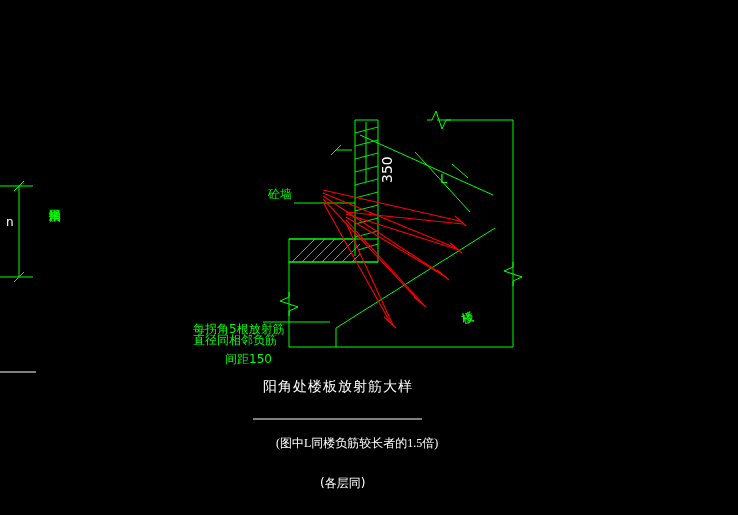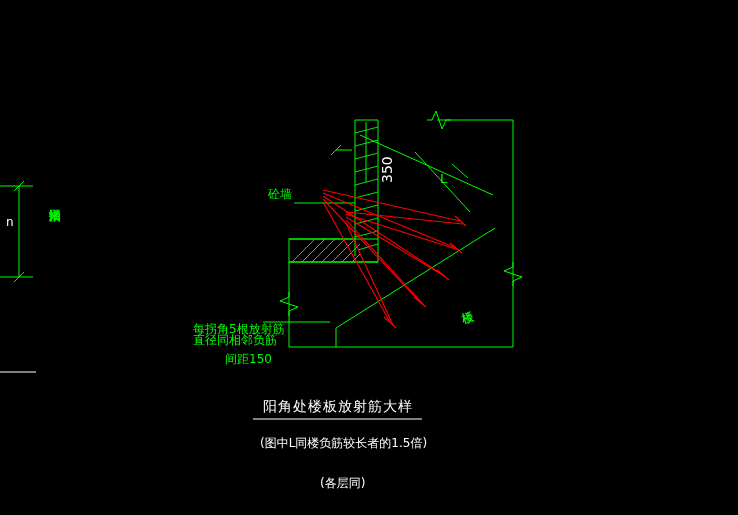--- a/index.html
+++ b/index.html
@@ -170,21 +170,21 @@
   <div class="lbl green sz12" style="left:268px; top:188px;">砼墙</div>
 
   <div class="lbl green sz13" style="left:440px; top:172px;">L</div>
 
   <div class="lbl green sz12" style="left:455px; top:303px; writing-mode: vertical-rl; text-orientation: upright; transform: rotate(-18deg);">楼板</div>
 
   <div class="lbl green sz12" style="left:193px; top:315px;margin-top:8px;">每拐角5根放射筋</div>
   <div class="lbl green sz12" style="left:193px; top:334px;text-align:center;">直径同相邻负筋</div>
   <div class="lbl green sz12" style="left:225px; top:353px;">间距150</div>
 
-  <div class="lbl white sz14" style="left:263px; top:398px; letter-spacing:1px;">阳角处楼板放射筋大样</div>
+  <div class="lbl white sz14" style="left:263px; top:378px; letter-spacing:1px;">阳角处楼板放射筋大样</div>
 
-  <div class="lbl white sz12" style="left:260px; top:437px;">(图中L同楼负筋较长者的1.5倍)</div>
+  <div class="lbl white sz12" style="left:276px; top:437px;font-family:Liberation Serif, serif;">(图中L同楼负筋较长者的1.5倍)</div>
   <div class="lbl white sz12" style="left:320px; top:477px;">(各层同)</div>
 
   <div class="lbl green sz12" style="left:47px; top:200px; writing-mode: vertical-rl; text-orientation: upright;">拍回溪米</div>
   <div class="lbl white sz12" style="left:6px; top:216px;">n</div>
 
 </div>
 
 </body></html>

